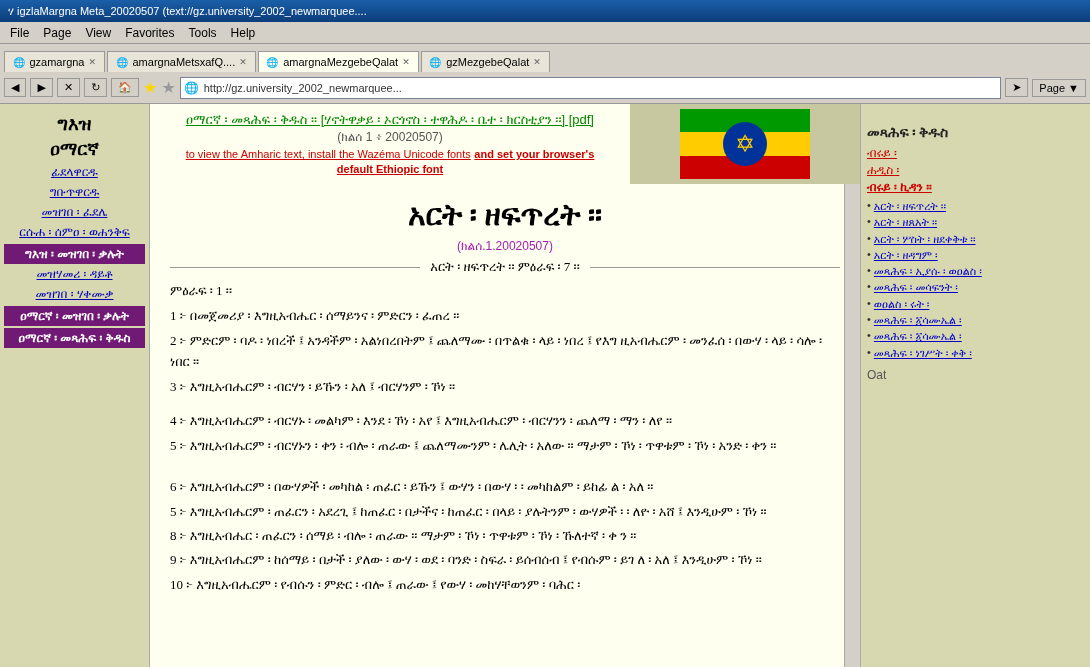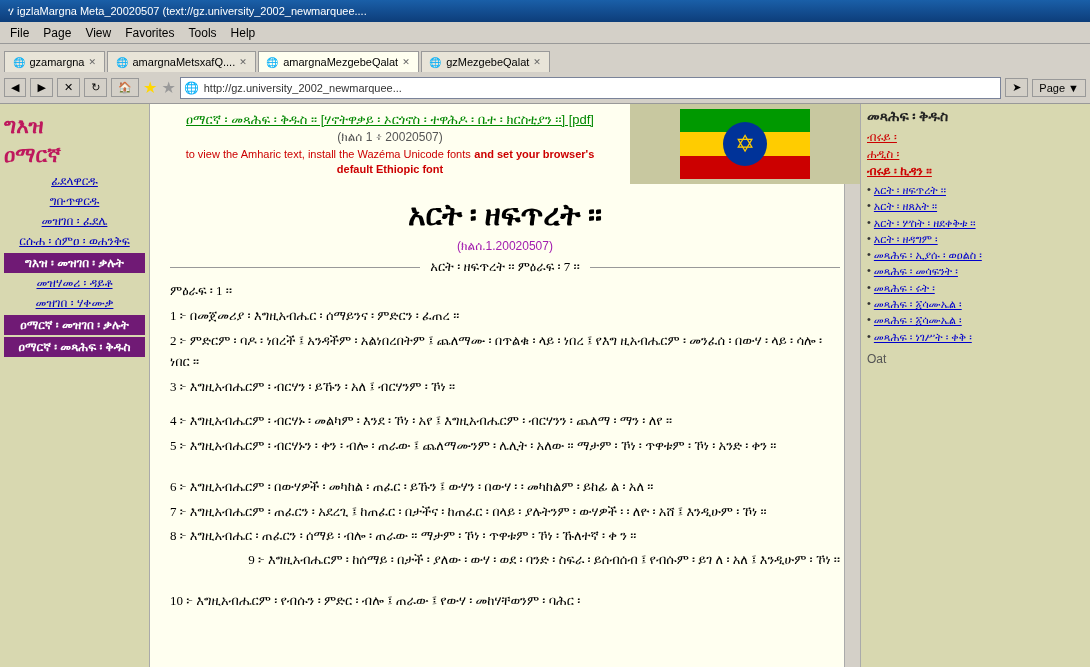--- a/index.html
+++ b/index.html
@@ -129,21 +129,21 @@
       background: #fffff0;
       overflow-y: auto;
       padding: 8px 20px 8px 20px;
       position: relative;
     }
 
     .sidebar-right {
       width: 230px;
       background: #d8d8b0;
       border-left: 1px solid #aaa;
-      padding: 5px 6px;
+      padding: 21px 6px;
       overflow-y: auto;
     }
 
     .nav-link {
       display: block;
       text-align: center;
       padding: 3px 4px;
       font-size: 12px;
       color: #0000bb;
       text-decoration: underline;
@@ -154,40 +154,41 @@
       text-align: center;
       padding: 3px 4px;
       font-size: 12px;
       background: #701a75;
       color: white;
       font-weight: bold;
       margin-top: 2px;
     }
 
     .geez-logo {
-      font-size: 21px;
+      font-size: 18px;
       font-weight: bold;
-      color: #be185d;
+      color: #000000;
       font-family: serif;
       line-height: 1.4;
-      text-align: left;
+      text-align: center;
     }
 
     .content-top-link {
       color: #008800;
       font-size: 13px;
       text-decoration: underline;
     }
     .content-top-sub {
       font-size: 12px;
       color: #555;
       margin: 2px 0;
     }
     .red-underline {
       color: #cc0000;
+      text-decoration: underline;
       font-size: 11px;
     }
 
     .big-title {
       font-size: 30px;
       font-weight: bold;
       text-align: center;
       font-family: serif;
       color: #000;
       margin: 6px 0;
@@ -357,23 +358,23 @@
         <div class="verse-section">
           <div style="margin-bottom:4px;">
             <span>ምዕራፍ ፡ 1 ፡፡</span>
           </div>
           <div style="margin-bottom:3px;">1 ፦ በመጀመሪያ ፡ እግዚአብሔር ፡ ሰማይንና ፡ ምድርን ፡ ፈጠረ ፡፡</div>
           <div style="margin-bottom:3px;">2 ፦ ምድርም ፡ ባዶ ፡ ነበረች ፤ አንዳችም ፡ አልነበረበትም ፤ ጨለማሙ ፡ በጥልቁ ፡ ላይ ፡ ነበረ ፤ የእግ ዚአብሔርም ፡ መንፈሰ ፡ በውሃ ፡ ላይ ፡ ሳሎ ፡ ነበር ፡፡</div>
           <div style="margin-bottom:13px;">3 ፦ እግዚአብሔርም ፡ ብርሃን ፡ ይኹን ፡ አለ ፤ ብርሃንም ፡ ኾነ ፡፡</div>
           <div style="margin-bottom:3px;">4 ፦ እግዚአብሔርም ፡ ብርሃኑ ፡ መልካም ፡ እንደ ፡ ኾነ ፡ አየ ፤ እግዚአብሔርም ፡ ብርሃንን ፡ ጨለማ ፡ ማን ፡ ለየ ፡፡</div>
           <div style="margin-bottom:20px;">5 ፦ እግዚአብሔርም ፡ ብርሃኑን ፡ ቀን ፡ ብሎ ፡ ጠራው ፤ ጨለማሙንም ፡ ሌሊት ፡ አለው ፡፡ ማታም ፡ ኾነ ፡ ጥዋቱም ፡ ኾነ ፡ አንድ ፡ ቀን ፡፡</div>
           <div style="margin-bottom:3px;">6 ፦ እግዚአብሔርም ፡ በውሃዎች ፡ መካከል ፡ ጠፈር ፡ ይኹን ፤ ውሃን ፡ በውሃ ፡ ፡ መካከልም ፡ ይከፊ ል ፡ አለ ፡፡</div>
-          <div style="margin-bottom:3px;">7 ፦ እግዚአብሔርም ፡ ጠፈርን ፡ አደረጊ ፤ ከጠፈር ፡ በታችና ፡ ከጠፈር ፡ በላይ ፡ ያሉትንም ፡ ውሃዎች ፡  ፡ ለዮ ፡ አሸ ፤ እንዲሁም ፡ ኾነ ፡፡</div>
+          <div style="margin-bottom:3px;">5 ፦ እግዚአብሔርም ፡ ጠፈርን ፡ አደረጊ ፤ ከጠፈር ፡ በታችና ፡ ከጠፈር ፡ በላይ ፡ ያሉትንም ፡ ውሃዎች ፡  ፡ ለዮ ፡ አሸ ፤ እንዲሁም ፡ ኾነ ፡፡</div>
           <div style="margin-bottom:3px;">8 ፦ እግዚአብሔር ፡ ጠፈርን ፡ ሰማይ ፡ ብሎ ፡ ጠራው ፡፡ ማታም ፡ ኾነ ፡ ጥዋቱም ፡ ኾነ ፡ ኹለተኛ ፡ ቀ ን ፡፡</div>
-          <div style="margin-bottom:19px;text-align:right;">9 ፦ እግዚአብሔርም ፡ ከሰማይ ፡ በታች ፡ ያለው ፡ ውሃ ፡ ወደ ፡ ባንድ ፡ ስፍራ ፡ ይሰብሰብ ፤ የብሱም ፡ ይገ ለ ፡ አለ ፤ እንዲሁም ፡ ኾነ ፡፡</div>
+          <div style="margin-bottom:3px;">9 ፦ እግዚአብሔርም ፡ ከሰማይ ፡ በታች ፡ ያለው ፡ ውሃ ፡ ወደ ፡ ባንድ ፡ ስፍራ ፡ ይሰብሰብ ፤ የብሱም ፡ ይገ ለ ፡ አለ ፤ እንዲሁም ፡ ኾነ ፡፡</div>
           <div style="margin-bottom:3px;">10 ፦ እግዚአብሔርም ፡ የብሱን ፡ ምድር ፡ ብሎ ፤ ጠራው ፤ የውሃ ፡ መከሃቸወንም ፡ ባሕር ፡</div>
         </div>
       </div>
     </div>
 
     <div class="sidebar-right">
       <div class="rs-title">መጻሕፍ ፡ ቅዱስ</div>
       <a class="rs-red-link">ብሩይ ፡</a>
       <a class="rs-red-link">ሐዲስ ፡</a>
       <a class="rs-red-bold">ብሩይ ፡ ኪዳን ፡፡</a>
@@ -398,21 +399,21 @@
         <div class="rs-bullet">
           <span class="rs-bullet-dot">•</span>
           <span class="rs-bullet-text">መጻሕፍ ፡ ኢያሱ ፡ ወዐልስ ፡</span>
         </div>
         <div class="rs-bullet">
           <span class="rs-bullet-dot">•</span>
           <span class="rs-bullet-text">መጻሕፍ ፡ መሳፍንት ፡</span>
         </div>
         <div class="rs-bullet">
           <span class="rs-bullet-dot">•</span>
-          <span class="rs-bullet-text">መጻሕፍ ፡ ሩት ፡</span>
+          <span class="rs-bullet-text">ወዐልስ ፡ ሩት ፡</span>
         </div>
         <div class="rs-bullet">
           <span class="rs-bullet-dot">•</span>
           <span class="rs-bullet-text">መጻሕፍ ፡ ፩ሳሙኤል ፡</span>
         </div>
         <div class="rs-bullet">
           <span class="rs-bullet-dot">•</span>
           <span class="rs-bullet-text">መጻሕፍ ፡ ፩ሳሙኤል ፡</span>
         </div>
         <div class="rs-bullet">

